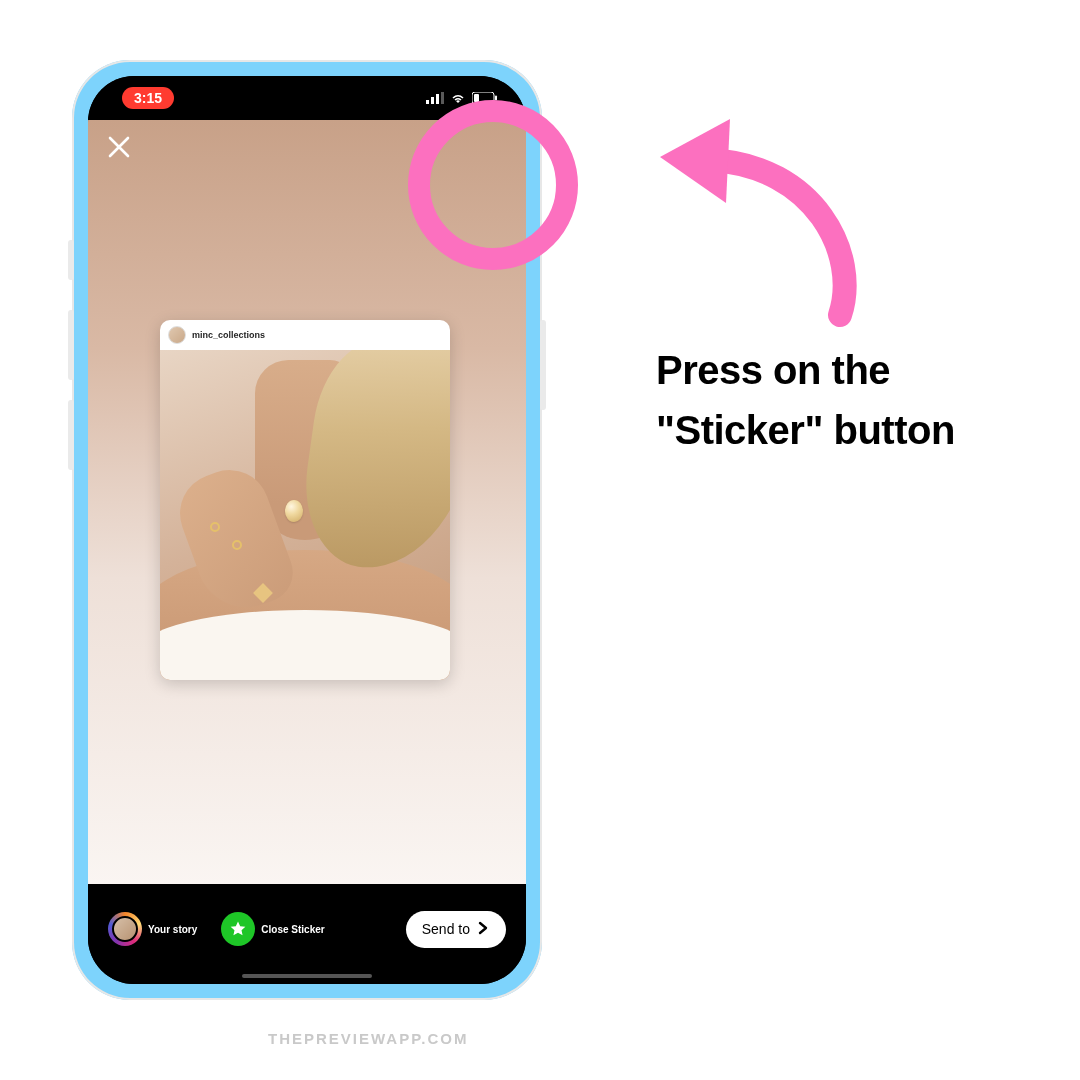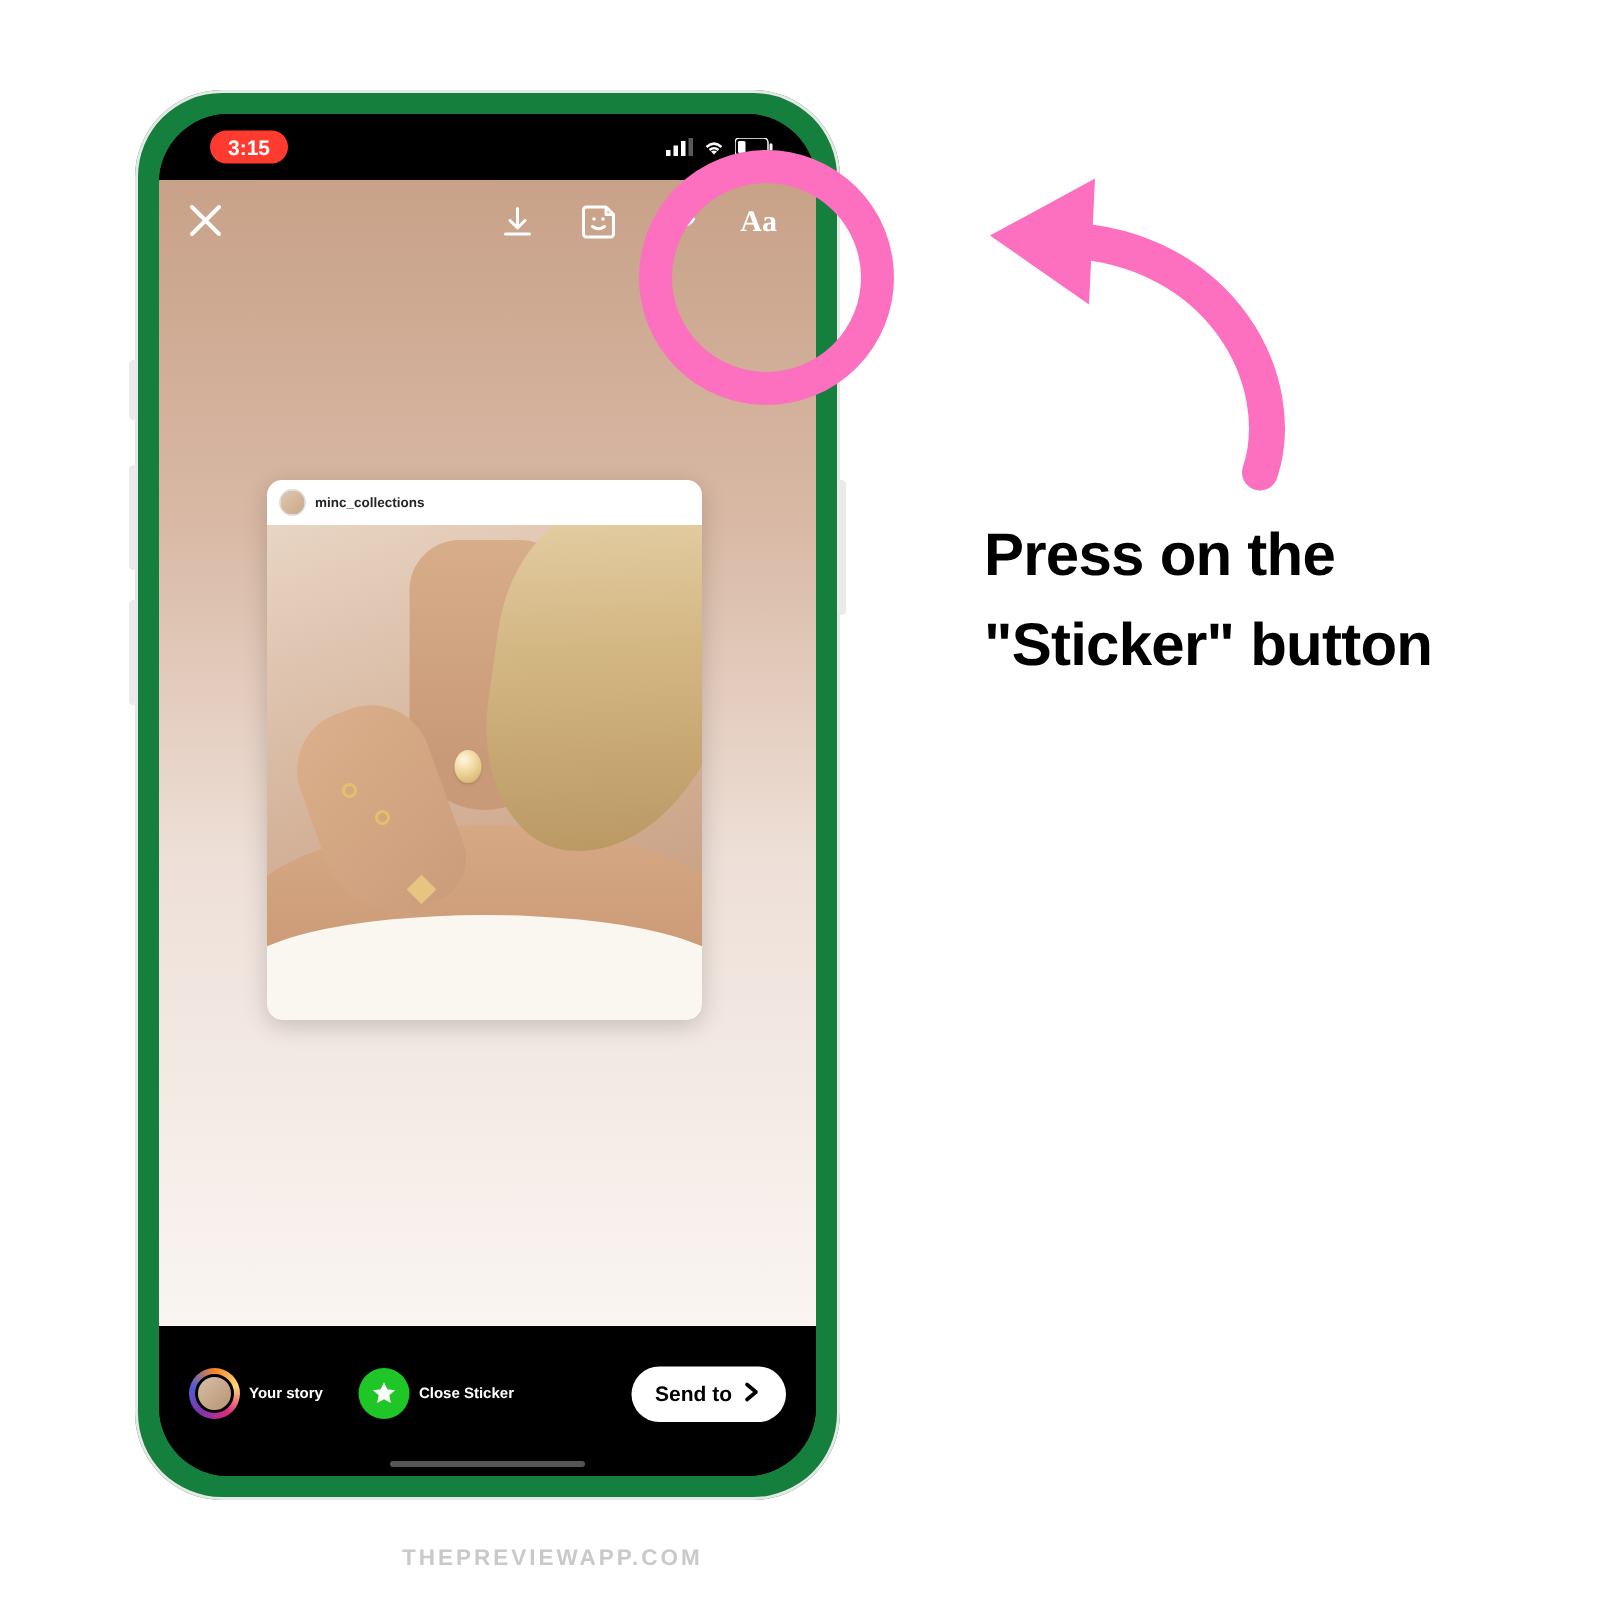--- a/index.html
+++ b/index.html
@@ -8,25 +8,25 @@
     height: 1080px;
     background: #ffffff;
     font-family: -apple-system, BlinkMacSystemFont, "Segoe UI", Helvetica, Arial, sans-serif;
     position: relative;
     overflow: hidden;
   }
 
   
   .phone {
     position: absolute;
-    left: 90px;
+    left: 72px;
     top: 60px;
     width: 470px;
     height: 940px;
-    background: #15803d;
+    background: #7dd3fc;
     border-radius: 58px;
     padding: 16px;
     box-shadow: inset 0 0 0 2px #e7e7e7;
   }
   .side-button {
     position: absolute;
     left: -4px;
     width: 6px;
     background: #eaeaea;
     border-radius: 3px;
@@ -290,21 +290,21 @@
     background: #1ec627;
     display:flex; align-items:center; justify-content:center;
     color: #fff;
   }
   .send-btn {
     margin-left: auto;
     background: #fff;
     color: #000;
     border-radius: 24px;
     padding: 10px 16px;
-    font-weight: 700;
+    font-weight: 400;
     font-size: 14px;
     display: flex;
     align-items: center;
     gap: 6px;
   }
   .home-indicator {
     position: absolute;
     bottom: 6px;
     left: 50%;
     transform: translateX(-50%);
@@ -400,45 +400,20 @@
     </div>
 
     <div class="story">
       <div class="editor-top">
         <div class="close-x">
           <svg width="26" height="26" viewBox="0 0 26 26">
               <path d="M4 4 L22 22 M22 4 L4 22" stroke="#fff" stroke-width="2.6" stroke-linecap="round"></path>
             </svg>
         </div>
         <div class="spacer"></div>
-        <div class="top-icons">
-          <div class="icon-btn">
-            <svg width="24" height="24" viewBox="0 0 24 24" fill="none" stroke="#fff" stroke-width="2" stroke-linecap="round" stroke-linejoin="round">
-                <path d="M12 3 V15"></path>
-                <path d="M7 11 L12 16 L17 11"></path>
-                <path d="M4 20 H20"></path>
-              </svg>
-          </div>
-          <div class="icon-btn">
-            <svg width="26" height="26" viewBox="0 0 26 26" fill="none" stroke="#fff" stroke-width="2" stroke-linejoin="round">
-                <path d="M5 3 H18 L23 8 V21 A2 2 0 0 1 21 23 H5 A2 2 0 0 1 3 21 V5 A2 2 0 0 1 5 3 Z"></path>
-                <path d="M18 3 V8 H23"></path>
-                <circle cx="10" cy="11" r="1.2" fill="#fff" stroke="none"></circle>
-                <circle cx="16" cy="11" r="1.2" fill="#fff" stroke="none"></circle>
-                <path d="M9 16 Q13 19 17 16" stroke-linecap="round"></path>
-              </svg>
-          </div>
-          <div class="icon-btn">
-            <svg width="26" height="24" viewBox="0 0 26 24" fill="none" stroke="#fff" stroke-width="2.6" stroke-linecap="round">
-                <circle cx="4" cy="5" r="2.2" fill="#fff" stroke="none"></circle>
-                <path d="M4 5 Q10 -2 13 8 Q16 18 22 10"></path>
-              </svg>
-          </div>
-          <div class="text-aa">Aa</div>
-        </div>
       </div>
 
       <div class="post-card">
         <div class="post-header">
           <div class="post-avatar"></div>
           <div class="post-username">minc_collections</div>
         </div>
         <div class="post-image">
           <div class="neck"></div>
           <div class="shoulder"></div>

